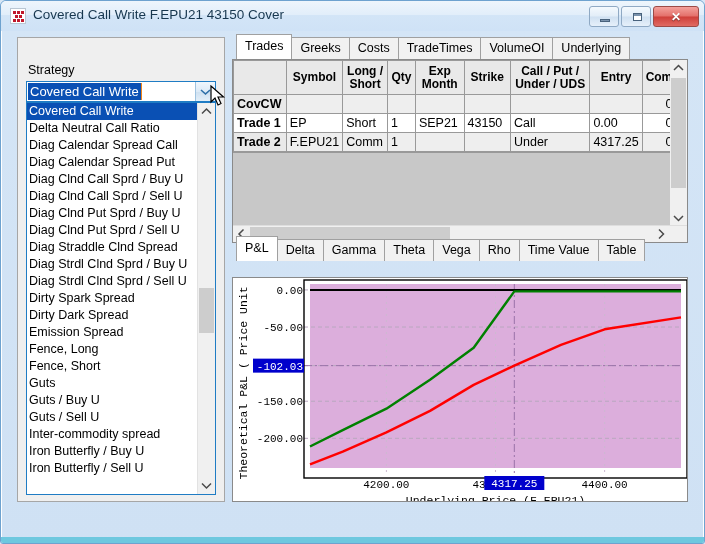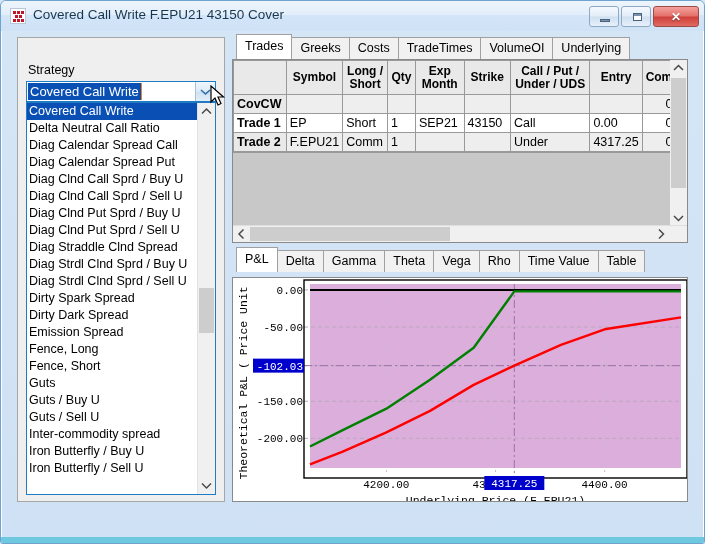--- a/index.html
+++ b/index.html
@@ -534,21 +534,21 @@
           </div>
           <div class="grid-hthumb"></div>
           <div class="sb-arrow" style="right:17px;top:0;">
             <svg width="17" height="16" viewBox="0 0 17 16">
               <path d="M6 3.5 L10.5 8 L6 12.5" stroke="#4a4a4a" stroke-width="1.5" fill="none"></path>
             </svg>
           </div>
         </div>
       </div>
 
-      <div class="tabstrip" id="chart-tabs" style="left:228px; top:219px;"><div class="tab active">P&amp;L</div><div class="tab">Delta</div><div class="tab">Gamma</div><div class="tab">Theta</div><div class="tab">Vega</div><div class="tab">Rho</div><div class="tab">Time Value</div><div class="tab">Table</div></div>
+      <div class="tabstrip" id="chart-tabs" style="left:228px; top:208px;"><div class="tab active">P&amp;L</div><div class="tab">Delta</div><div class="tab">Gamma</div><div class="tab">Theta</div><div class="tab">Vega</div><div class="tab">Rho</div><div class="tab">Time Value</div><div class="tab">Table</div></div>
 
       <div class="chartpanel">
         <svg class="chart-svg" id="chart" width="454" height="223" viewBox="0 0 454 223">
             <rect x="77" y="6" width="371" height="184" fill="#dcaedc"></rect>
             <line x1="71" y1="11.935483870967742" x2="448" y2="11.935483870967742" stroke="#b9a8bf" stroke-width="1" stroke-dasharray="4,3"></line>
             <line x1="71" y1="49.03225806451613" x2="448" y2="49.03225806451613" stroke="#b9a8bf" stroke-width="1" stroke-dasharray="4,3"></line>
             <line x1="71" y1="87.63516129032259" x2="448" y2="87.63516129032259" stroke="#b9a8bf" stroke-width="1" stroke-dasharray="4,3"></line>
             <line x1="71" y1="123.2258064516129" x2="448" y2="123.2258064516129" stroke="#b9a8bf" stroke-width="1" stroke-dasharray="4,3"></line>
             <line x1="71" y1="160.3225806451613" x2="448" y2="160.3225806451613" stroke="#b9a8bf" stroke-width="1" stroke-dasharray="4,3"></line>
             <line x1="153.38235294117646" y1="6" x2="153.38235294117646" y2="195" stroke="#cdb9d1" stroke-width="1" stroke-dasharray="2,4"></line>

